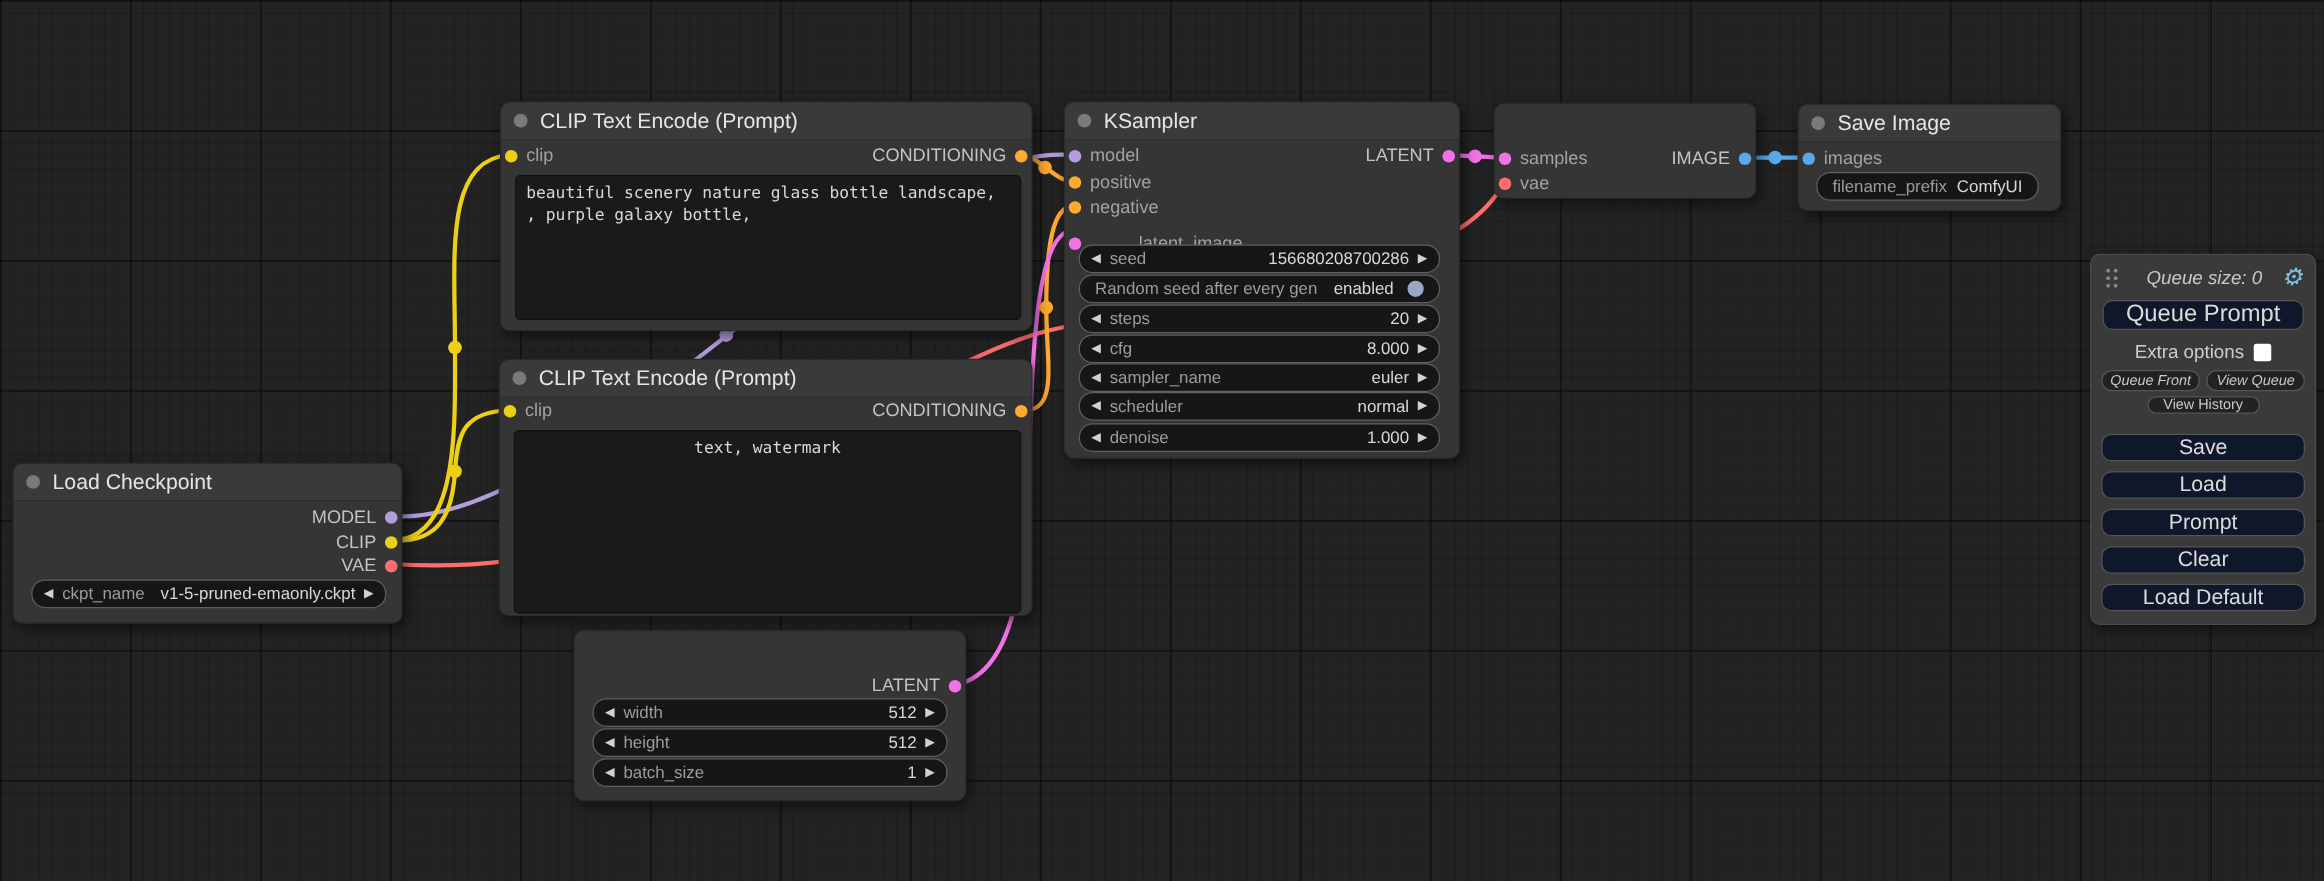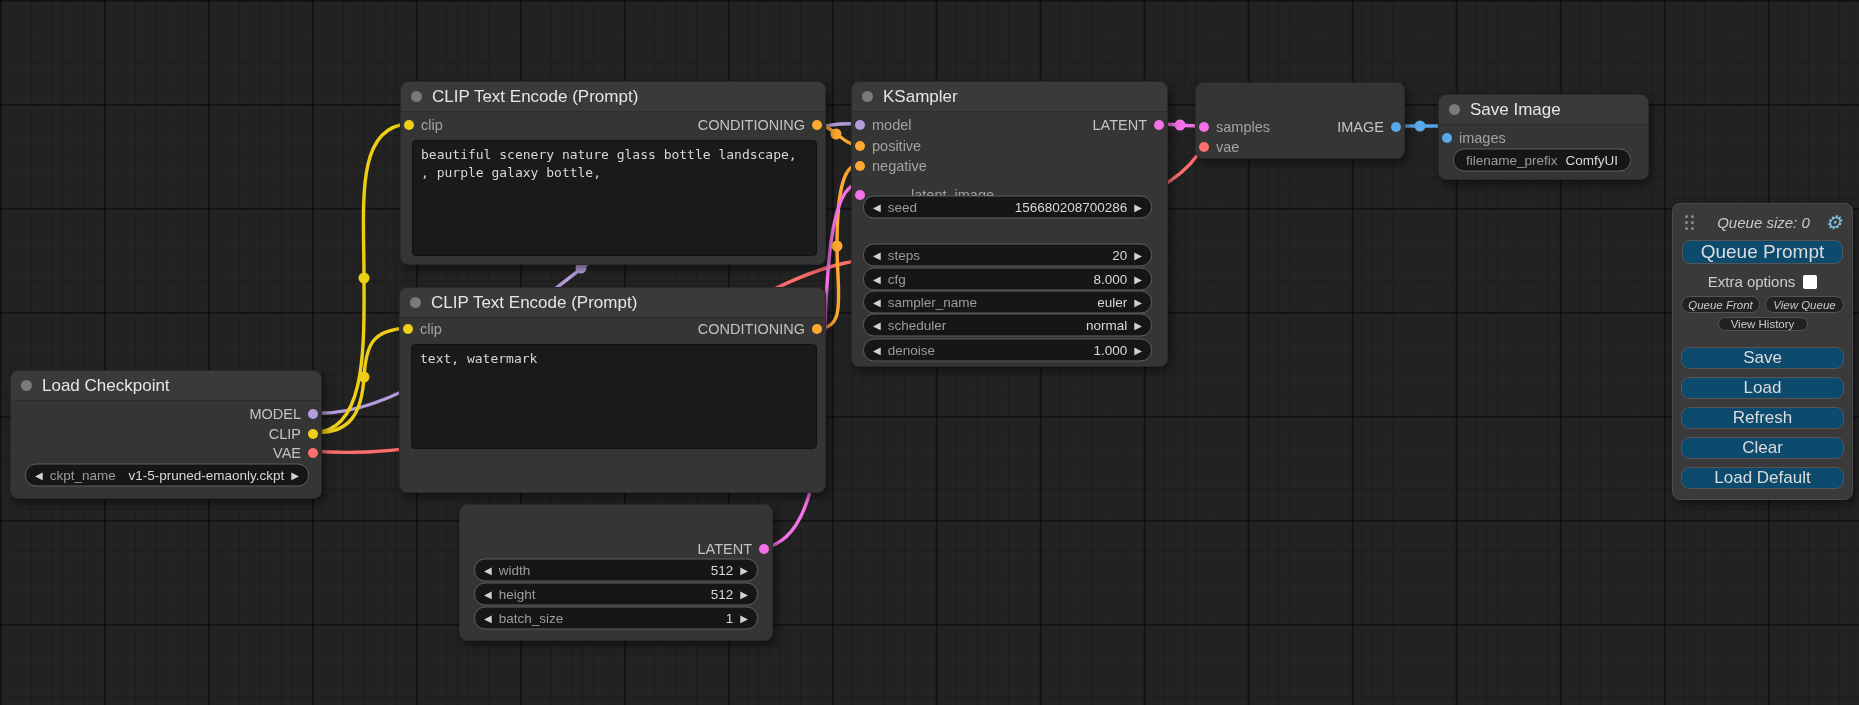--- a/index.html
+++ b/index.html
@@ -42,21 +42,21 @@
       font-size:13px;line-height:1.4;padding:5px 8px;resize:none;outline:none;box-sizing:border-box;}
 
   .menu{position:absolute;z-index:3;background:#3a3a3a;border:1px solid #4a4a4a;border-radius:8px;
         box-shadow:3px 4px 10px rgba(0,0,0,.5);display:flex;flex-direction:column;
         padding:7px 8px 10px;box-sizing:border-box;color:#cdcdcd;}
   .mhead{display:flex;align-items:center;margin:2px 2px 8px;font-style:italic;}
   .handle{width:3px;height:3px;border-radius:50%;background:#8a8a8a;margin:0 14px 12px 2px;
           box-shadow:0 6px 0 #8a8a8a,0 12px 0 #8a8a8a,6px 0 0 #8a8a8a,6px 6px 0 #8a8a8a,6px 12px 0 #8a8a8a;}
   .qsize{flex:1;text-align:center;font-size:15px;color:#c9c9c9;}
   .gear{font-size:19px;line-height:1;cursor:pointer;}
-  .btn{background:#0c4a6e;border:1px solid #555;border-radius:8px;color:#dcdcdc;
+  .btn{background:#0f172a;border:1px solid #555;border-radius:8px;color:#dcdcdc;
        display:flex;align-items:center;justify-content:center;cursor:pointer;}
   .btn.primary{height:25px;font-size:19px;margin:0 1px;}
   .extra{display:flex;align-items:center;justify-content:center;gap:8px;margin-top:9px;font-size:15px;}
   .chk{width:14px;height:14px;background:#fff;border-radius:2px;}
   .srow{display:flex;gap:5px;margin-top:6px;font-style:italic;}
   .pillbtn{flex:1;height:15px;font-size:11.5px;border-radius:9px;background:#222;border:1px solid #555;
            color:#c9c9c9;display:flex;align-items:center;justify-content:center;white-space:nowrap;cursor:pointer;}
   .vh{margin:4px auto 0;width:88px;}
   .btn.big{height:24px;font-size:17px;margin-top:8px;}
   .btn.big.first{margin-top:16px;}
@@ -132,21 +132,21 @@
       <span class="ntext">CLIP Text Encode (Prompt)</span>
     </div>
     <div class="slot in" style="top:41px;">
       <i class="sdot" style="background: rgb(237, 207, 22);"></i>
       <span>clip</span>
     </div>
     <div class="slot out" style="top:41px;">
       <i class="sdot" style="background: rgb(255, 169, 49);"></i>
       <span>CONDITIONING</span>
     </div>
-    <textarea class="ta" style="top: 56px; height: 105px;" spellcheck="false">text, watermark</textarea>
+    <textarea class="ta" style="top: 56px; height: 147px; text-align: center;" spellcheck="false">text, watermark</textarea>
   </div>
 
   <div class="node" style="left:459px;top:504px;width:312px;height:135px;">
     <div class="slot out" style="top:44px;">
       <i class="sdot" style="background: rgb(244, 114, 232);"></i>
       <span>LATENT</span>
     </div>
     <div class="widget" style="top:65px;left:14px;right:14px;">
       <span class="arr">◀</span>
       <span class="wlabel">width</span>
@@ -191,20 +191,25 @@
     <div class="slot out" style="top:43px;">
       <i class="sdot" style="background: rgb(244, 114, 232);"></i>
       <span>LATENT</span>
     </div>
     <div class="widget" style="top:125px;">
       <span class="arr">◀</span>
       <span class="wlabel">seed</span>
       <span class="wval">156680208700286</span>
       <span class="arr">▶</span>
     </div>
+    <div class="widget noarrow" style="top:149px;">
+      <span class="wlabel">Random seed after every gen</span>
+      <span class="wval">enabled</span>
+      <i class="toggle" style="background: rgb(151, 167, 197);"></i>
+    </div>
     <div class="widget" style="top:173px;">
       <span class="arr">◀</span>
       <span class="wlabel">steps</span>
       <span class="wval">20</span>
       <span class="arr">▶</span>
     </div>
     <div class="widget" style="top:197px;">
       <span class="arr">◀</span>
       <span class="wlabel">cfg</span>
       <span class="wval">8.000</span>
@@ -238,21 +243,21 @@
     <div class="slot in" style="top:64px;">
       <i class="sdot" style="background: rgb(255, 110, 110);"></i>
       <span>vae</span>
     </div>
     <div class="slot out" style="top:44px;">
       <i class="sdot" style="background: rgb(88, 168, 234);"></i>
       <span>IMAGE</span>
     </div>
   </div>
 
-  <div class="node" style="left:1438px;top:94px;width:209px;height:84px;">
+  <div class="node" style="left:1438px;top:83px;width:209px;height:84px;">
     <div class="ntitle">
       <span class="ndot"></span>
       <span class="ntext">Save Image</span>
     </div>
     <div class="slot in" style="top:43px;">
       <i class="sdot" style="background: rgb(88, 168, 234);"></i>
       <span>images</span>
     </div>
     <div class="widget noarrow" style="top:65px;left:14px;right:17px;">
       <span class="wlabel">filename_prefix</span>
@@ -271,18 +276,18 @@
       <span>Extra options</span>
       <i class="chk"></i>
     </div>
     <div class="srow">
       <div class="pillbtn">Queue Front</div>
       <div class="pillbtn">View Queue</div>
     </div>
     <div class="pillbtn vh">View History</div>
     <div class="btn big first">Save</div>
     <div class="btn big">Load</div>
-    <div class="btn big">Refresh</div>
+    <div class="btn big">Prompt</div>
     <div class="btn big">Clear</div>
     <div class="btn big">Load Default</div>
   </div>
 
 </div>
 
 </body></html>

